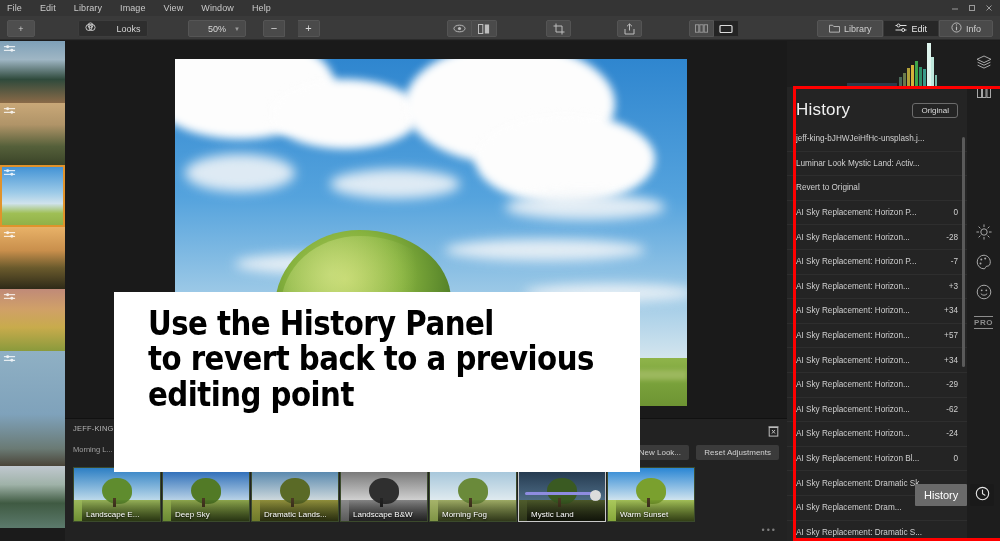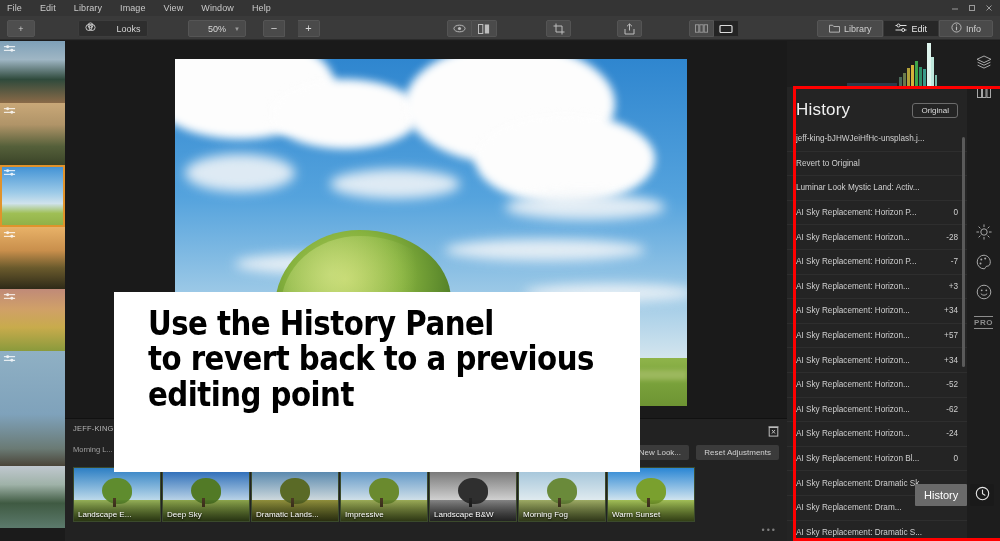--- a/index.html
+++ b/index.html
@@ -145,21 +145,21 @@
   .look {
     position: relative; width: 88px; height: 55px; overflow: hidden;
     background: #3b4a2c; border: 1px solid transparent;
   }
   .look.sel { border-color: #c9c9c9; }
   .look .lk-sky { position:absolute; left:0; top:0; width:100%; height:60%; }
   .look .lk-grnd { position:absolute; left:0; bottom:0; width:100%; height:40%; }
   .look .lk-tree { position:absolute; left:32%; bottom:33%; width:30px; height:26px; border-radius:50% 50% 45% 55%; }
   .look .lk-trunk { position:absolute; left:45%; bottom:27%; width:3px; height:9px; background:#4a3a22; }
   .look-label {
-    position: absolute; left: 0; bottom: 0; width: 100%;
+    position: absolute; left: 8px; bottom: 0; width: 100%;
     font-size: 8px; color: #fff; padding: 10px 3px 2px 4px;
     background: linear-gradient(180deg, rgba(0,0,0,.05), rgba(0,0,0,.62));
     text-shadow: 0 1px 2px #000; white-space: nowrap; overflow: hidden;
   }
   .look-slider { position:absolute; left:6px; right:6px; top:46%; height:3px; background:#8e8ce0; border-radius:2px; }
   .look-knob { position:absolute; right:4px; top:41%; width:11px; height:11px; border-radius:50%; background:#dcdcdc; }
   .looks-dots { position:absolute; right:10px; bottom:6px; color:#7e7e7e; font-size:9px; letter-spacing:2px;}
 
   
   .right-panel {
@@ -504,39 +504,41 @@
         <div class="look-label">Deep Sky</div>
       </div>
       <div class="look">
         <div class="lk-sky" style="background:linear-gradient(180deg,#4a7ea8,#cdd8dc);"></div>
         <div class="lk-grnd" style="background:linear-gradient(180deg,#97963f,#6f7a2a);"></div>
         <div class="lk-tree" style="background:#5a6a26;"></div>
           <div class="lk-trunk"></div>
         <div class="look-label">Dramatic Lands...</div>
       </div>
       <div class="look">
-        <div class="lk-sky" style="background:linear-gradient(180deg,#5590c4,#cfdfe8);"></div>
-        <div class="lk-grnd" style="background:linear-gradient(180deg,#a3b35c,#7c9438);"></div>
-        <div class="lk-tree" style="background:#6a8a2e;"></div>
-          <div class="lk-trunk"></div>
-        <div class="look-label">Impressive</div>
-      </div>
-      <div class="look">
         <div class="lk-sky" style="background:linear-gradient(180deg,#6e6e6e,#d0d0d0);"></div>
         <div class="lk-grnd" style="background:linear-gradient(180deg,#8a8a8a,#5a5a5a);"></div>
         <div class="lk-tree" style="background:#2f2f2f;"></div>
           <div class="lk-trunk" style="background:#222;"></div>
         <div class="look-label">Landscape B&amp;W</div>
       </div>
       <div class="look">
         <div class="lk-sky" style="background:linear-gradient(180deg,#9fc2d8,#dfeaef);"></div>
         <div class="lk-grnd" style="background:linear-gradient(180deg,#a6b36a,#7f9445);"></div>
         <div class="lk-tree" style="background:#6a8a3a;"></div>
           <div class="lk-trunk"></div>
         <div class="look-label">Morning Fog</div>
+      </div>
+      <div class="look sel">
+        <div class="lk-sky" style="background:linear-gradient(180deg,#20354a,#4d6b84);"></div>
+        <div class="lk-grnd" style="background:linear-gradient(180deg,#4f5c2c,#2e361a);"></div>
+        <div class="lk-tree" style="background:#3a5a22;"></div>
+          <div class="lk-trunk"></div>
+        <div class="look-slider"></div>
+        <div class="look-knob"></div>
+        <div class="look-label">Mystic Land</div>
       </div>
       <div class="look">
         <div class="lk-sky" style="background:linear-gradient(180deg,#2a86d4,#cfe3ee);"></div>
         <div class="lk-grnd" style="background:linear-gradient(180deg,#aac85c,#86a83a);"></div>
         <div class="lk-tree" style="background:#7aa02e;"></div>
           <div class="lk-trunk"></div>
         <div class="look-label">Warm Sunset</div>
       </div>
     </div>
 
@@ -563,28 +565,28 @@
       <div class="hist-title">History</div>
       <div class="orig-btn">Original</div>
     </div>
 
     <div class="hist-list">
       <div class="hist-row">
           <div class="hist-label">jeff-king-bJHWJeiHfHc-unsplash.j...</div>
           <div class="hist-val"></div>
         </div>
       <div class="hist-row">
+          <div class="hist-label">Luminar Look Mystic Land: Activ...</div>
+          <div class="hist-val"></div>
+        </div>
+      <div class="hist-row">
           <div class="hist-label">Revert to Original</div>
           <div class="hist-val"></div>
         </div>
       <div class="hist-row">
-          <div class="hist-label">Luminar Look Mystic Land: Activ...</div>
-          <div class="hist-val"></div>
-        </div>
-      <div class="hist-row">
           <div class="hist-label">AI Sky Replacement: Horizon P...</div>
           <div class="hist-val">0</div>
         </div>
       <div class="hist-row">
           <div class="hist-label">AI Sky Replacement: Horizon...</div>
           <div class="hist-val">-28</div>
         </div>
       <div class="hist-row">
           <div class="hist-label">AI Sky Replacement: Horizon P...</div>
           <div class="hist-val">-7</div>
@@ -600,21 +602,21 @@
       <div class="hist-row">
           <div class="hist-label">AI Sky Replacement: Horizon...</div>
           <div class="hist-val">+57</div>
         </div>
       <div class="hist-row">
           <div class="hist-label">AI Sky Replacement: Horizon...</div>
           <div class="hist-val">+34</div>
         </div>
       <div class="hist-row">
           <div class="hist-label">AI Sky Replacement: Horizon...</div>
-          <div class="hist-val">-52</div>
+          <div class="hist-val">-29</div>
         </div>
       <div class="hist-row">
           <div class="hist-label">AI Sky Replacement: Horizon...</div>
           <div class="hist-val">-62</div>
         </div>
       <div class="hist-row">
           <div class="hist-label">AI Sky Replacement: Horizon...</div>
           <div class="hist-val">-24</div>
         </div>
       <div class="hist-row">

